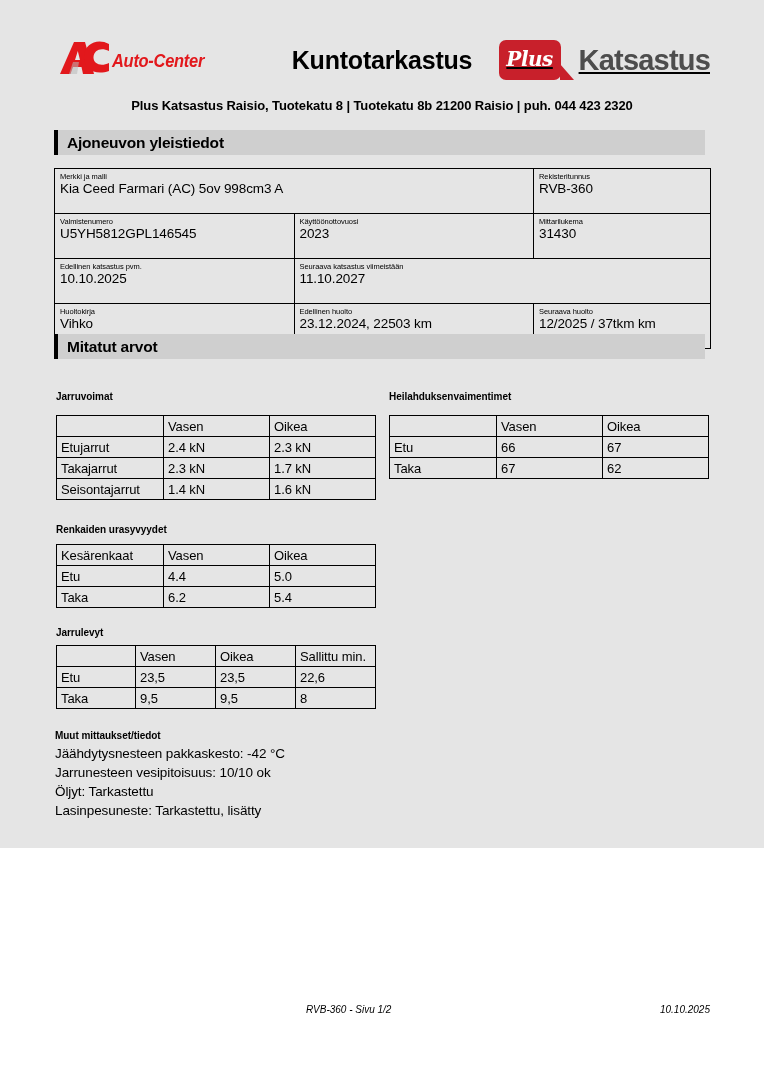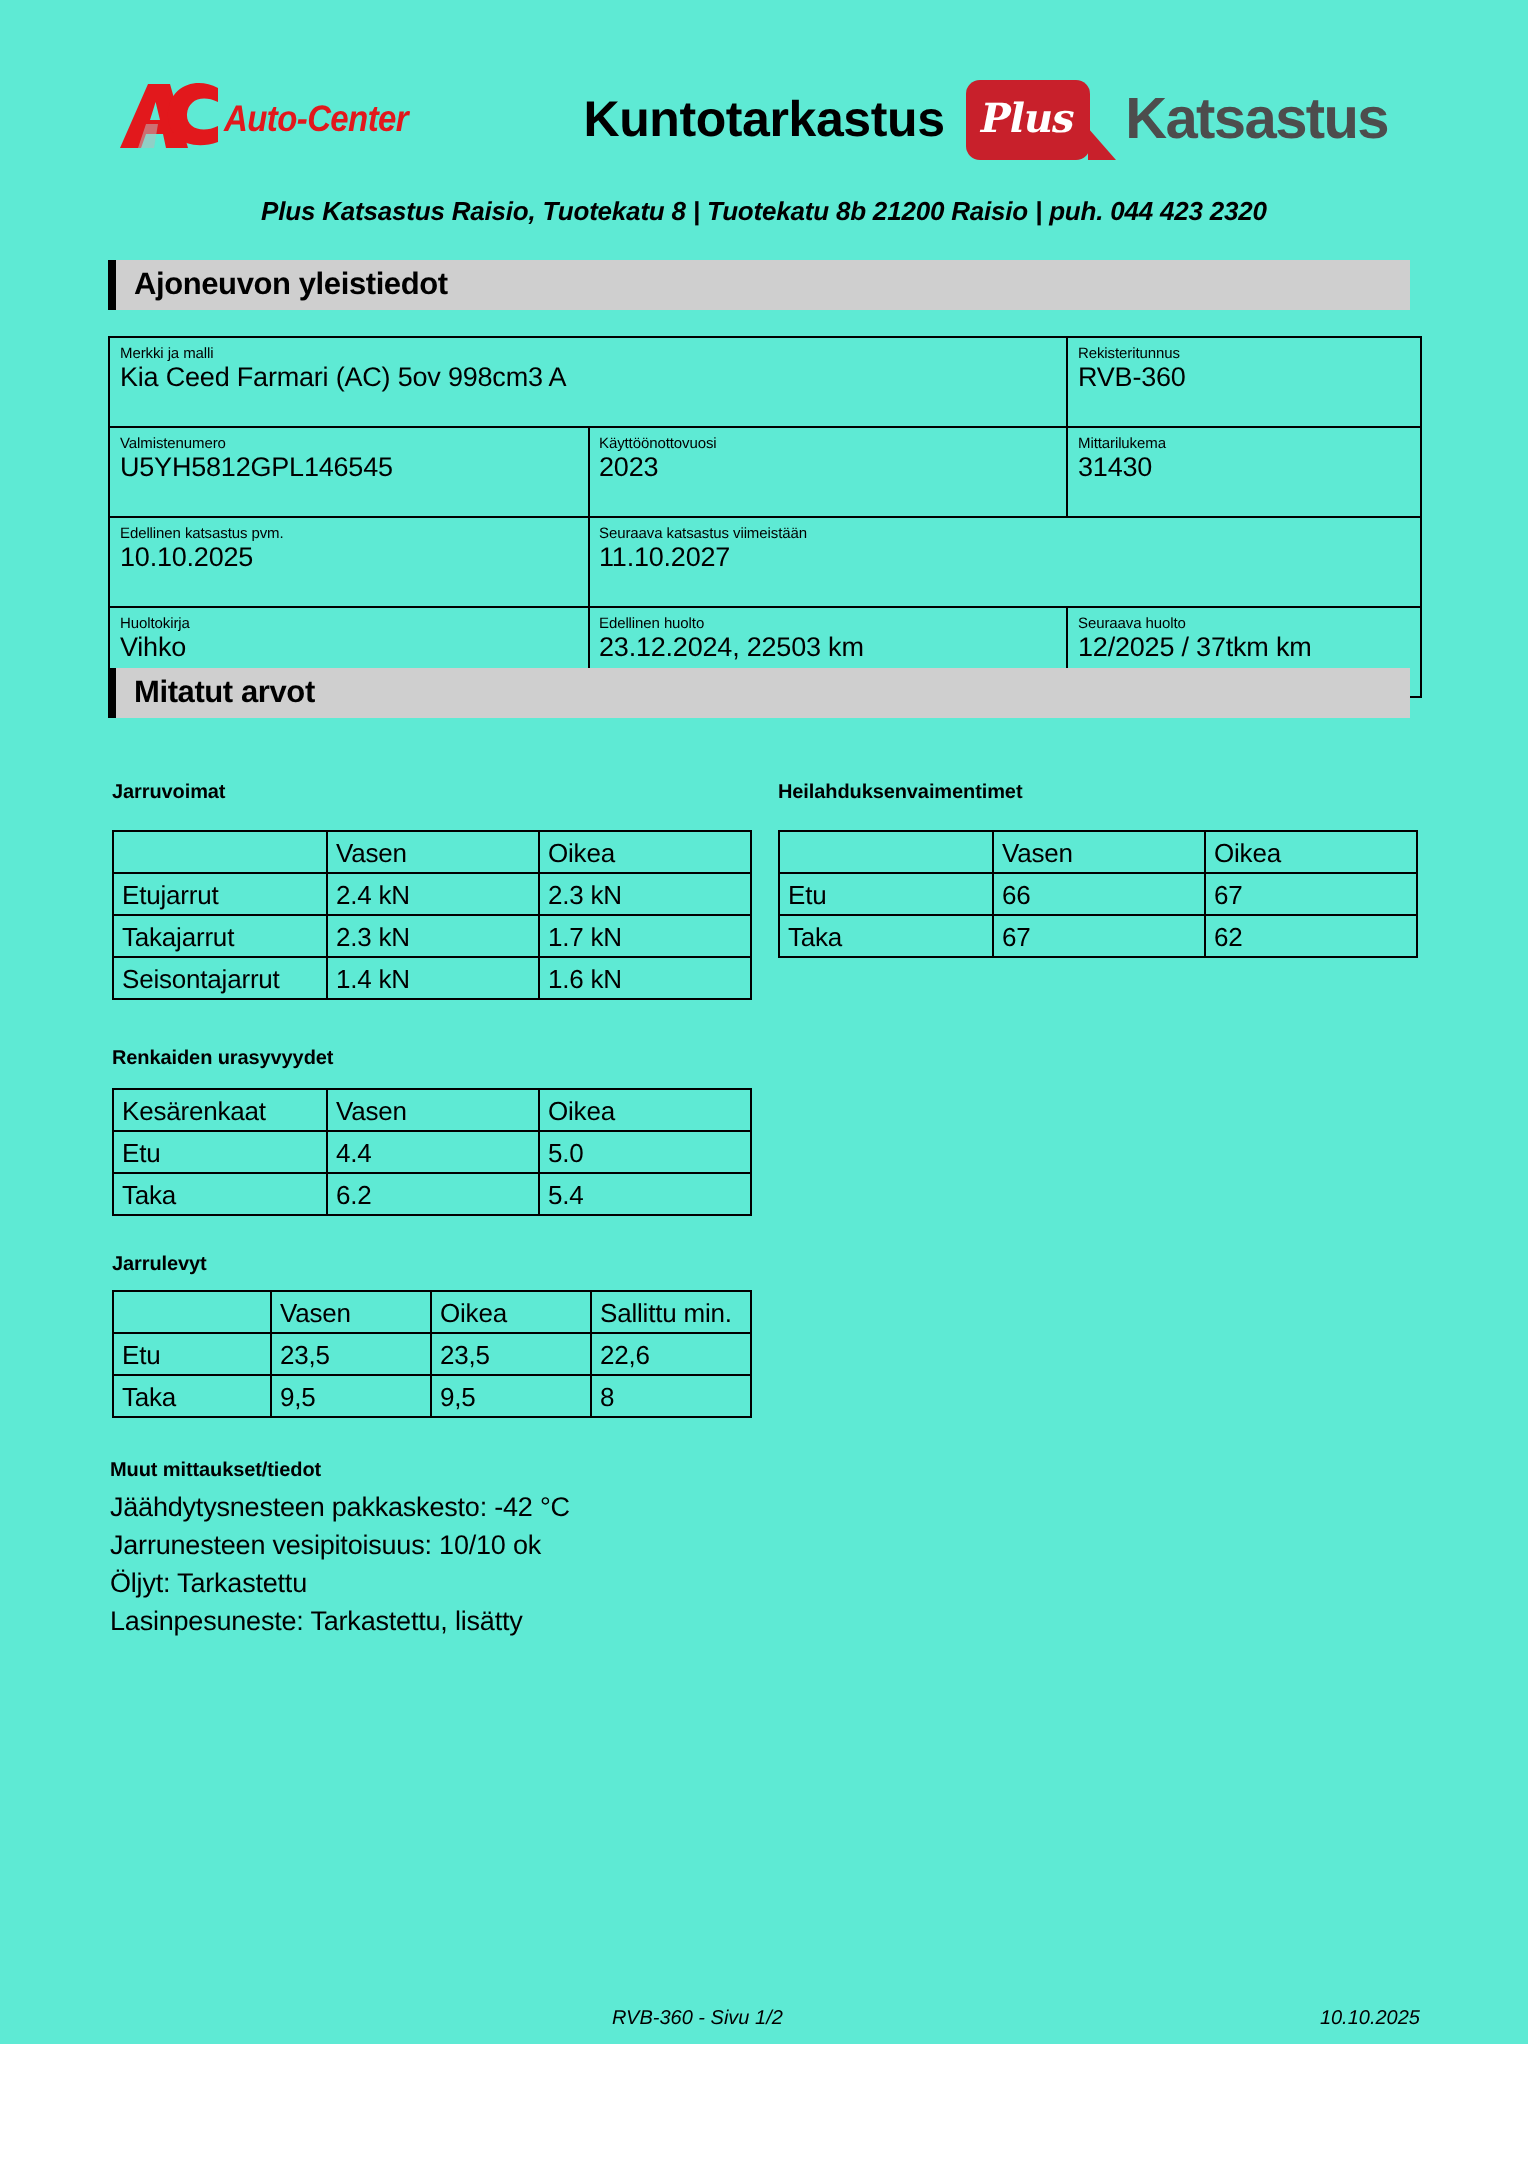--- a/index.html
+++ b/index.html
@@ -13,23 +13,23 @@
     position: relative;
     font-family: "Liberation Sans", sans-serif;
     color: #000000;
     overflow: hidden;
   }
 
   .page {
     position: absolute;
     left: 0; top: 0;
     width: 764px;
-    height: 1022px;
+    height: 848px;
     box-sizing: border-box;
-    background: #5eead4;
+    background: #e5e5e5;
   }
 
   
   .header {
     position: absolute;
     left: 54px;
     top: 34px;
     width: 656px;
     height: 56px;
   }
@@ -68,25 +68,26 @@
     width: 656px;
     text-align: center;
     font-size: 25px;
     font-weight: bold;
     letter-spacing: -0.2px;
     line-height: 52px;
   }
 
   .logo-plus {
     position: absolute;
-    right: 16px;
+    right: 0;
     top: 4px;
     height: 44px;
     display: flex;
     align-items: center;
+    text-decoration: underline;
   }
   .plus-badge {
     position: relative;
     width: 62px;
     height: 40px;
     background: #c8202b;
     border-radius: 7px;
     display: flex;
     align-items: center;
     justify-content: center;
@@ -118,21 +119,20 @@
 
   .address-line {
     position: absolute;
     left: 54px;
     top: 98px;
     width: 656px;
     text-align: center;
     font-size: 13px;
     font-weight: bold;
     letter-spacing: -0.1px;
-    font-style: italic;
   }
 
   
   .section-bar {
     position: absolute;
     height: 25px;
     background: #cfcfcf;
     border-left: 4px solid #000;
     box-sizing: border-box;
     display: flex;

